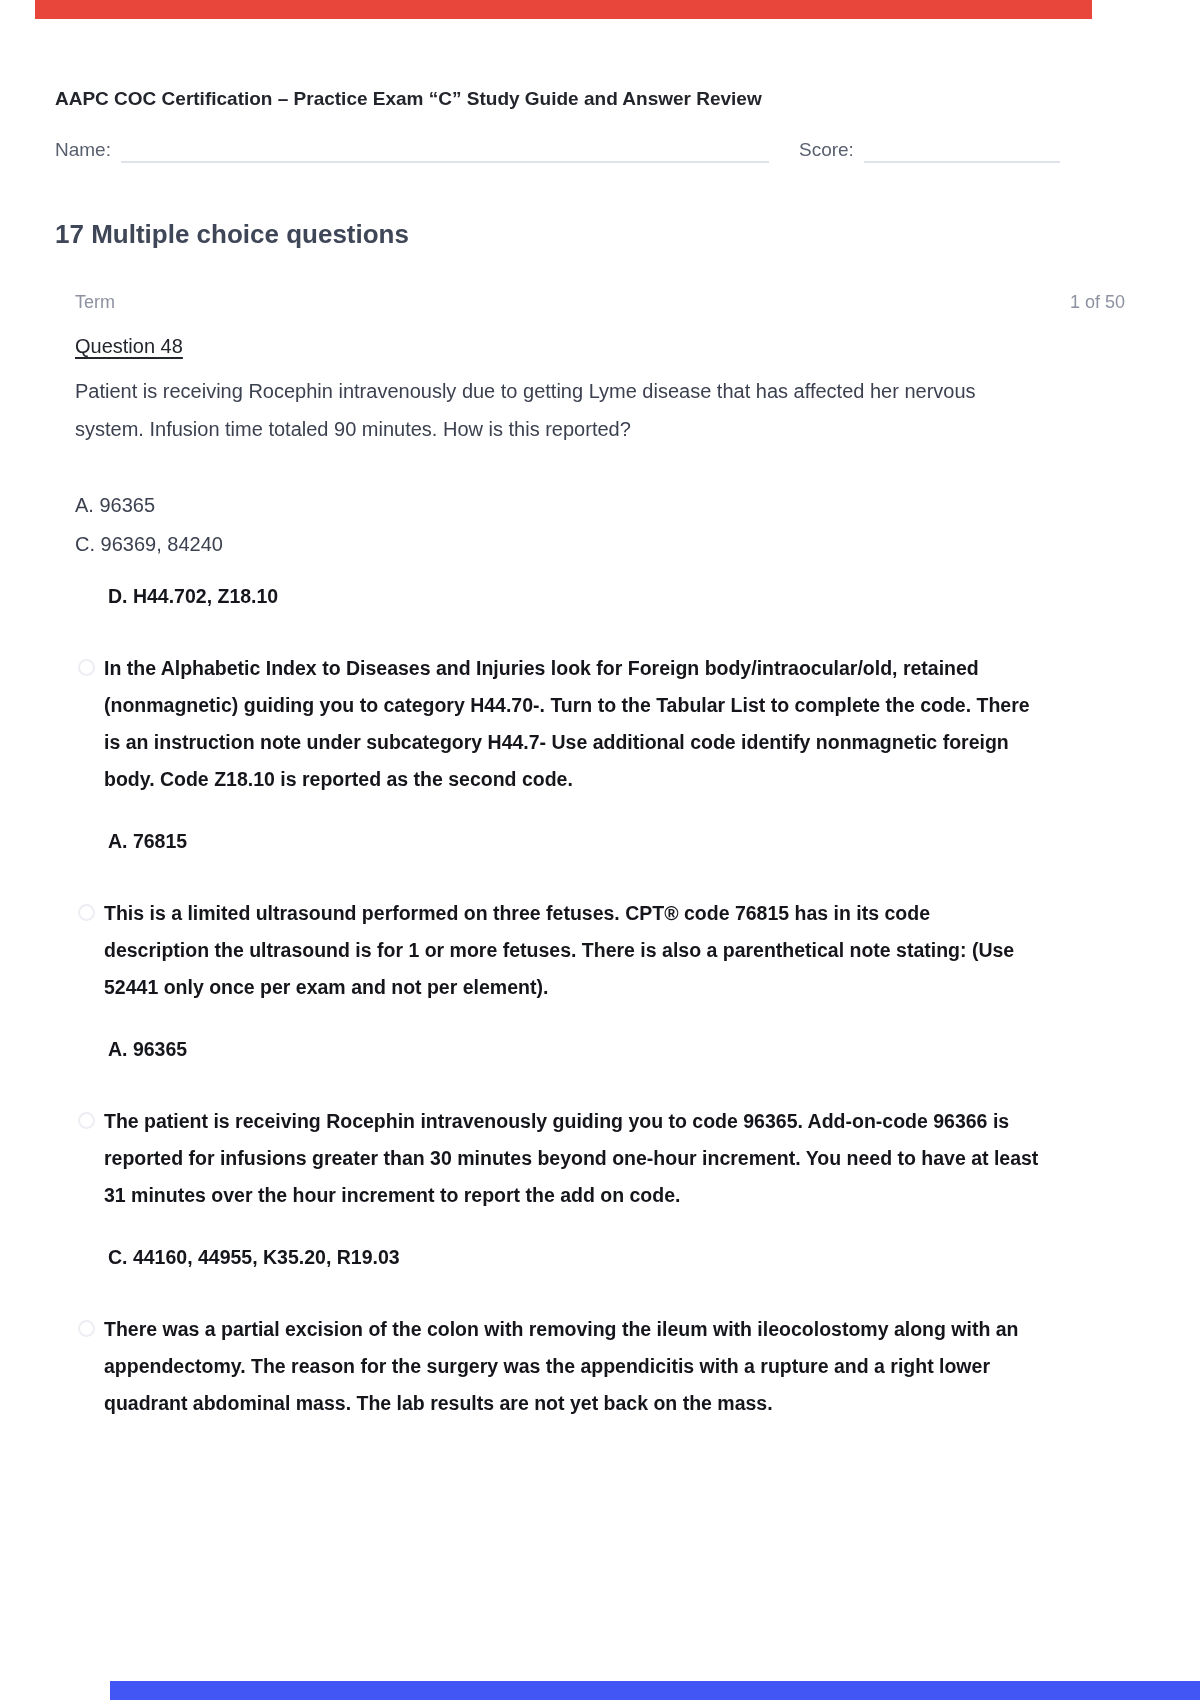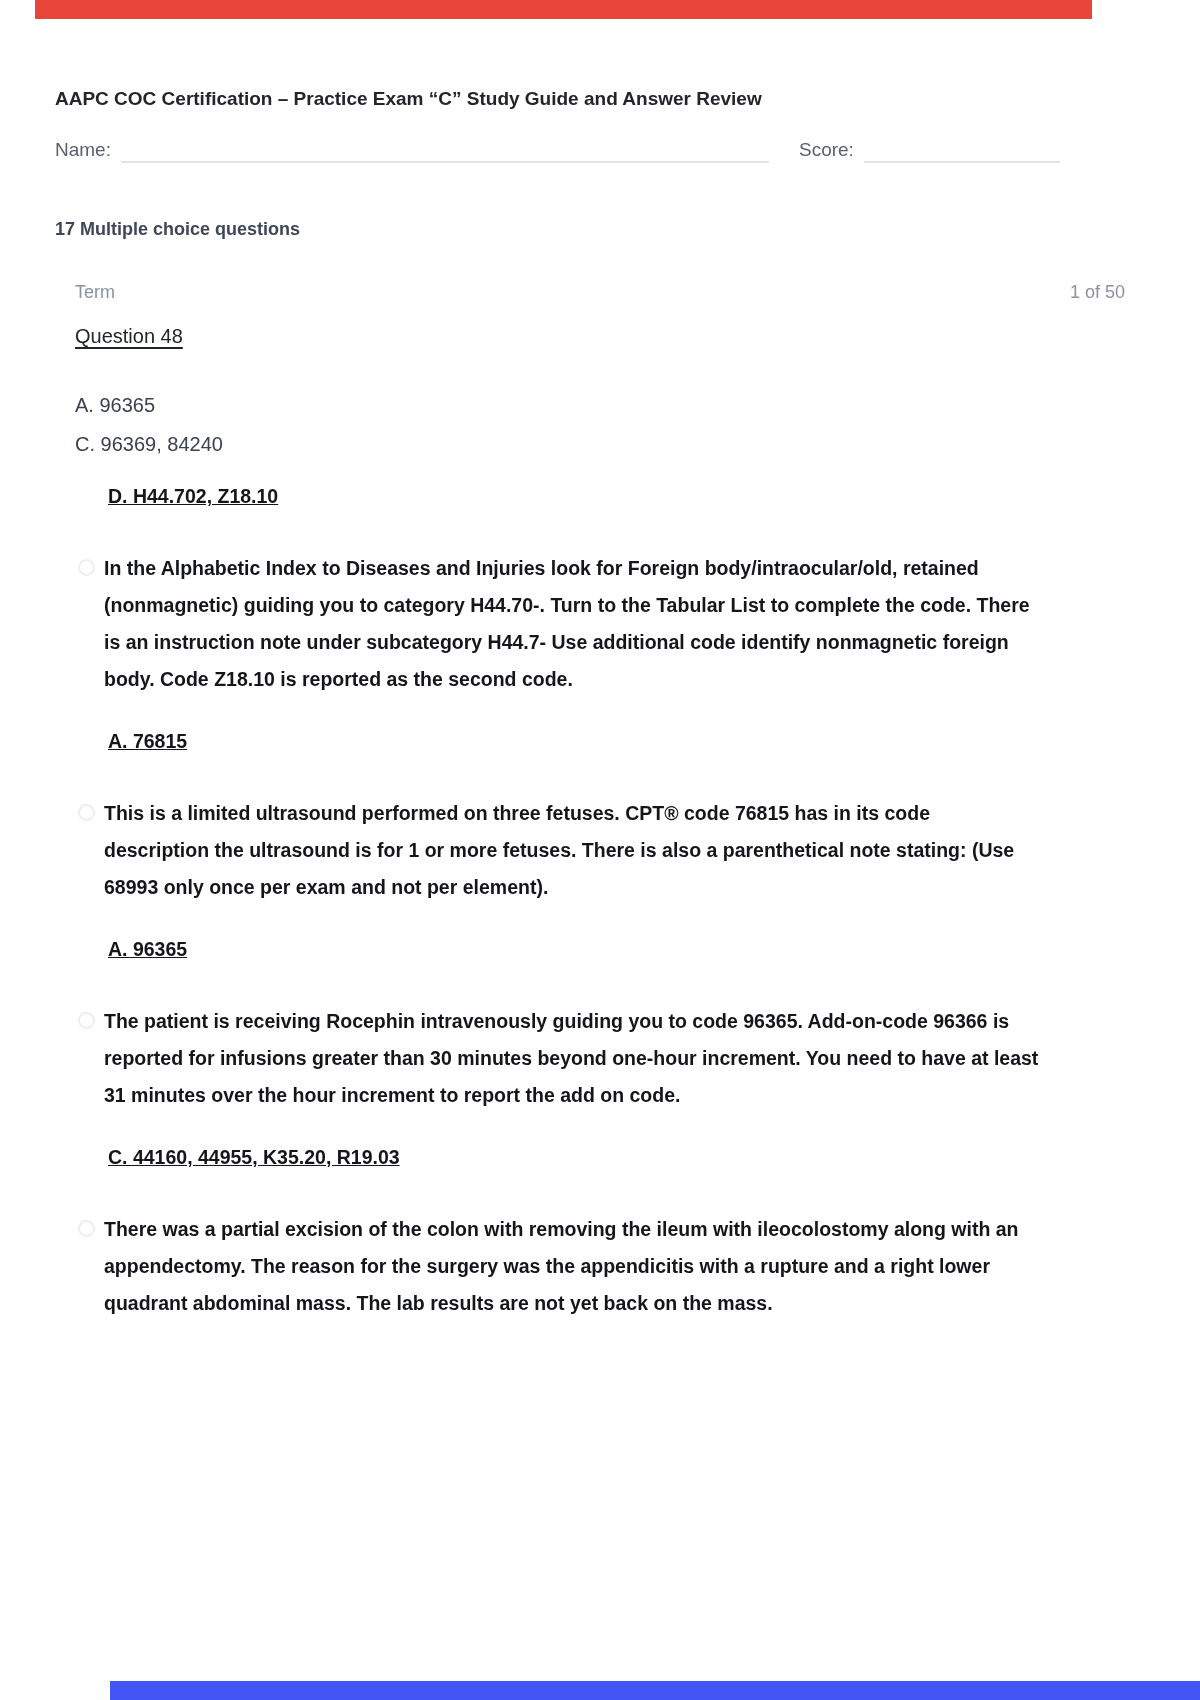--- a/index.html
+++ b/index.html
@@ -28,41 +28,41 @@
   .name-row {
     display: flex; align-items: flex-end;
     margin-top: 12px; font-size: 19px; color: #585f6e;
   }
   .name-row .label { padding-bottom: 2px; }
   .fill-line { border-bottom: 2px solid #dfe2ea; height: 24px; }
   .name-line { width: 648px; margin-left: 10px; }
   .score-label { margin-left: 30px; }
   .score-line { width: 196px; margin-left: 10px; }
   .section-heading {
-    margin-top: 56px; font-size: 18px; font-weight: 700; color: #3f4657;
+    margin-top: 56px; font-size: 26px; font-weight: 700; color: #3f4657;
   }
   .card { margin-top: 42px; padding: 0 20px; }
   .card-top {
     display: flex; justify-content: space-between;
     font-size: 18px; color: #8d92a1;
   }
   .question-title {
     margin-top: 22px; font-size: 20px; font-weight: 400; color: #23252c;
     text-decoration: underline; text-underline-offset: 4px;
     display: inline-block;
   }
   .question-text {
     margin-top: 14px; font-size: 20px; line-height: 38px;
     color: #3c4150; max-width: 940px;
   }
   .options { margin-top: 38px; font-size: 20px; line-height: 38.5px; color: #3c4150; }
   .answers { }
   .answer-code {
     margin-top: 32px; padding-left: 33px;
-    font-size: 19.5px; font-weight: 700; color: #15161b; text-decoration: underline;
+    font-size: 19.5px; font-weight: 700; color: #15161b;
   }
   .answer-block:first-child .answer-code { margin-top: 22px; }
   .answer-row { display: flex; margin-top: 42px; padding-left: 3px; }
   .radio {
     width: 17px; height: 17px; border: 2px solid #edeef3; border-radius: 50%;
     flex: 0 0 auto; margin-top: 9px; margin-right: 9px; background: #fff;
   }
   .answer-expl {
     font-size: 19.5px; font-weight: 700; line-height: 37px;
     color: #15161b; max-width: 935px;
@@ -90,41 +90,42 @@
 
     <div class="card-top">
       <span>Term</span>
       <span>1 of 50</span>
     </div>
 
     <div>
       <span class="question-title">Question 48</span>
     </div>
 
+    <p class="question-text">Patient is receiving Rocephin intravenously due to getting Lyme disease that has affected her nervous system. Infusion time totaled 90 minutes. How is this reported?</p>
 
     <div class="options">
       <div class="option">A. 96365</div>
       <div class="option">C. 96369, 84240</div>
     </div>
 
     <div class="answers">
 
       <div class="answer-block">
         <div class="answer-code">D. H44.702, Z18.10</div>
         <div class="answer-row">
           <span class="radio"></span>
           <p class="answer-expl">In the Alphabetic Index to Diseases and Injuries look for Foreign body/intraocular/old, retained (nonmagnetic) guiding you to category H44.70-. Turn to the Tabular List to complete the code. There is an instruction note under subcategory H44.7- Use additional code identify nonmagnetic foreign body. Code Z18.10 is reported as the second code.</p>
         </div>
       </div>
 
       <div class="answer-block">
         <div class="answer-code">A. 76815</div>
         <div class="answer-row">
           <span class="radio"></span>
-          <p class="answer-expl">This is a limited ultrasound performed on three fetuses. CPT® code 76815 has in its code description the ultrasound is for 1 or more fetuses. There is also a parenthetical note stating: (Use 68993 only once per exam and not per element).</p>
+          <p class="answer-expl">This is a limited ultrasound performed on three fetuses. CPT® code 76815 has in its code description the ultrasound is for 1 or more fetuses. There is also a parenthetical note stating: (Use 52441 only once per exam and not per element).</p>
         </div>
       </div>
 
       <div class="answer-block">
         <div class="answer-code">A. 96365</div>
         <div class="answer-row">
           <span class="radio"></span>
           <p class="answer-expl">The patient is receiving Rocephin intravenously guiding you to code 96365. Add-on-code 96366 is reported for infusions greater than 30 minutes beyond one-hour increment. You need to have at least 31 minutes over the hour increment to report the add on code.</p>
         </div>
       </div>

